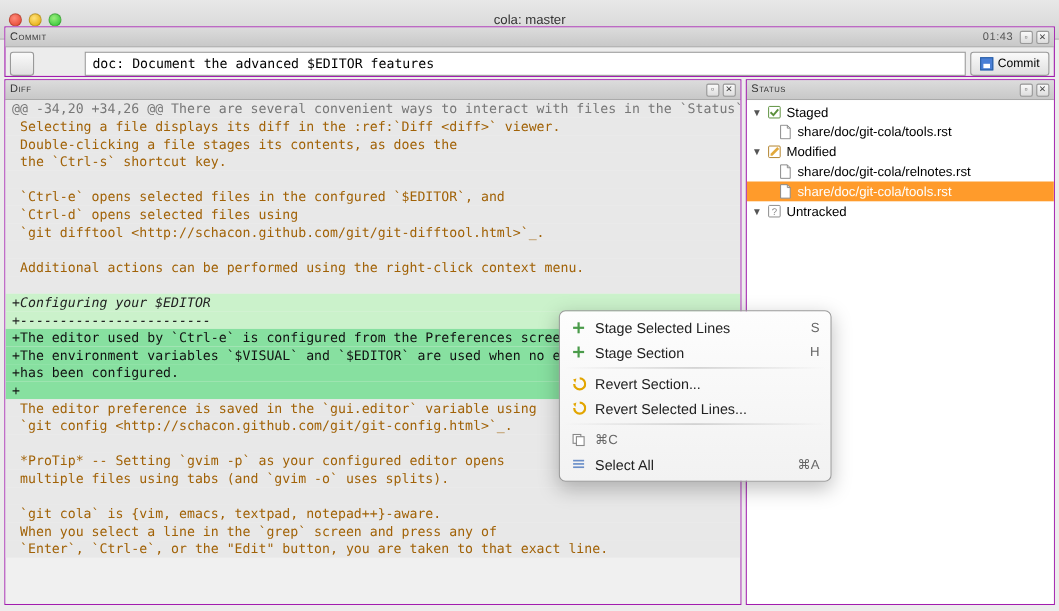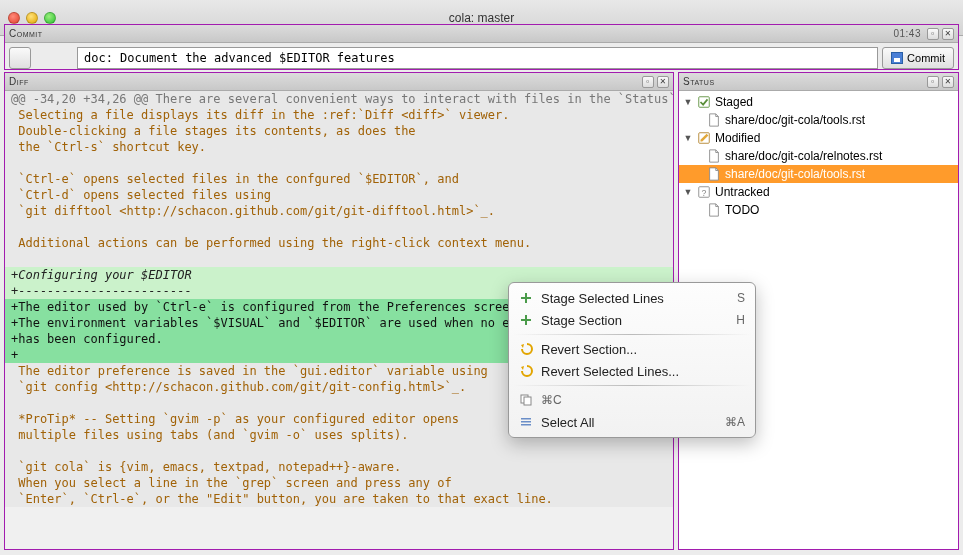--- a/index.html
+++ b/index.html
@@ -213,29 +213,20 @@
         <div class="tree-row">
           <span class="expand">▼</span>
           <span class="ficon">
             <svg viewBox="0 0 16 16">
               <rect x="2" y="2" width="12" height="12" rx="1" fill="#fff" stroke="#888"></rect>
               <text x="8" y="12" text-anchor="middle" font-size="10" fill="#888">?</text>
             </svg>
           </span>
           <span>Untracked</span>
         </div>
-        <div class="tree-row child">
-          <span class="ficon">
-            <svg viewBox="0 0 16 16">
-              <path d="M3 1 L10 1 L13 4 L13 15 L3 15 Z" fill="#fff" stroke="#888"></path>
-              <path d="M10 1 L10 4 L13 4" fill="none" stroke="#888"></path>
-            </svg>
-          </span>
-          <span>TODO</span>
-        </div>
       </div>
     </div>
 </div>
 
 <div class="context-menu" id="context-menu">
     <div class="menu-item">
       <span class="micon">
         <svg viewBox="0 0 14 14">
           <rect x="6" y="2" width="2" height="10" fill="#4a9b4a"></rect>
           <rect x="2" y="6" width="10" height="2" fill="#4a9b4a"></rect>

